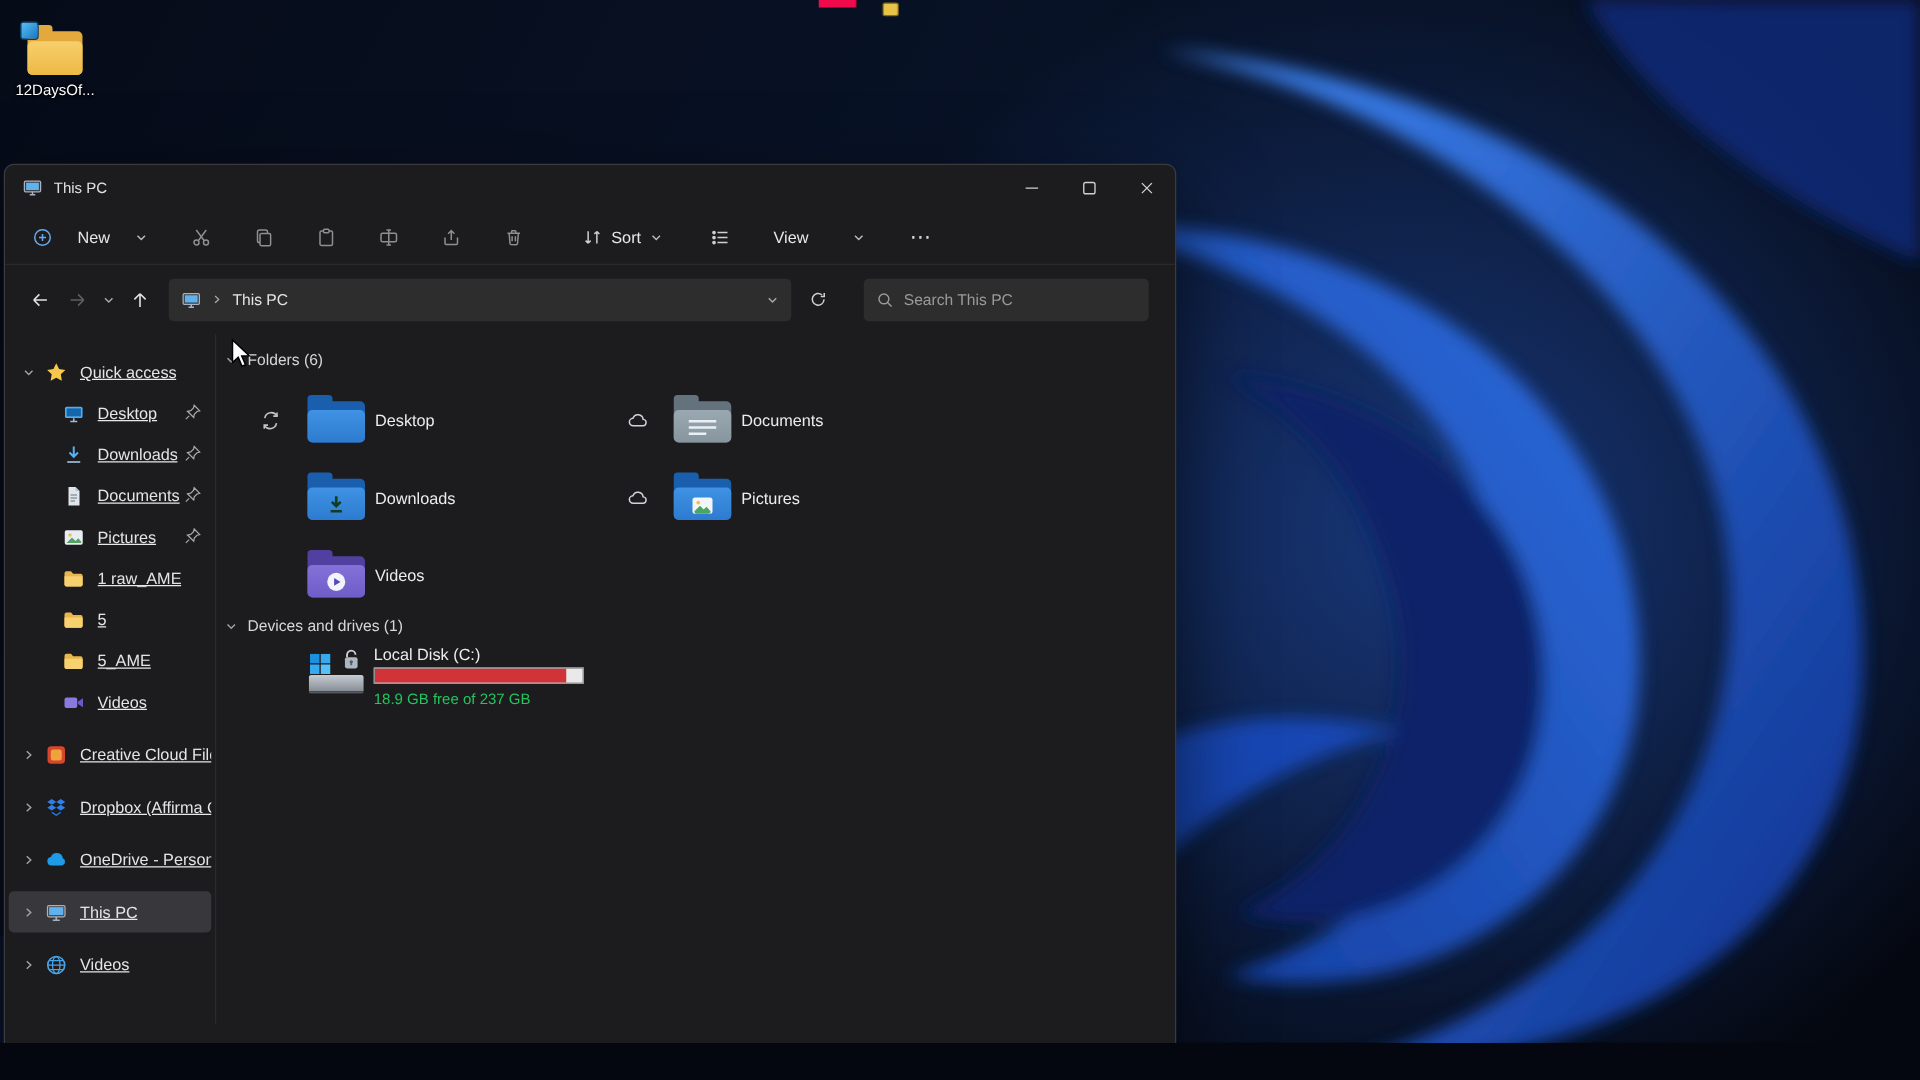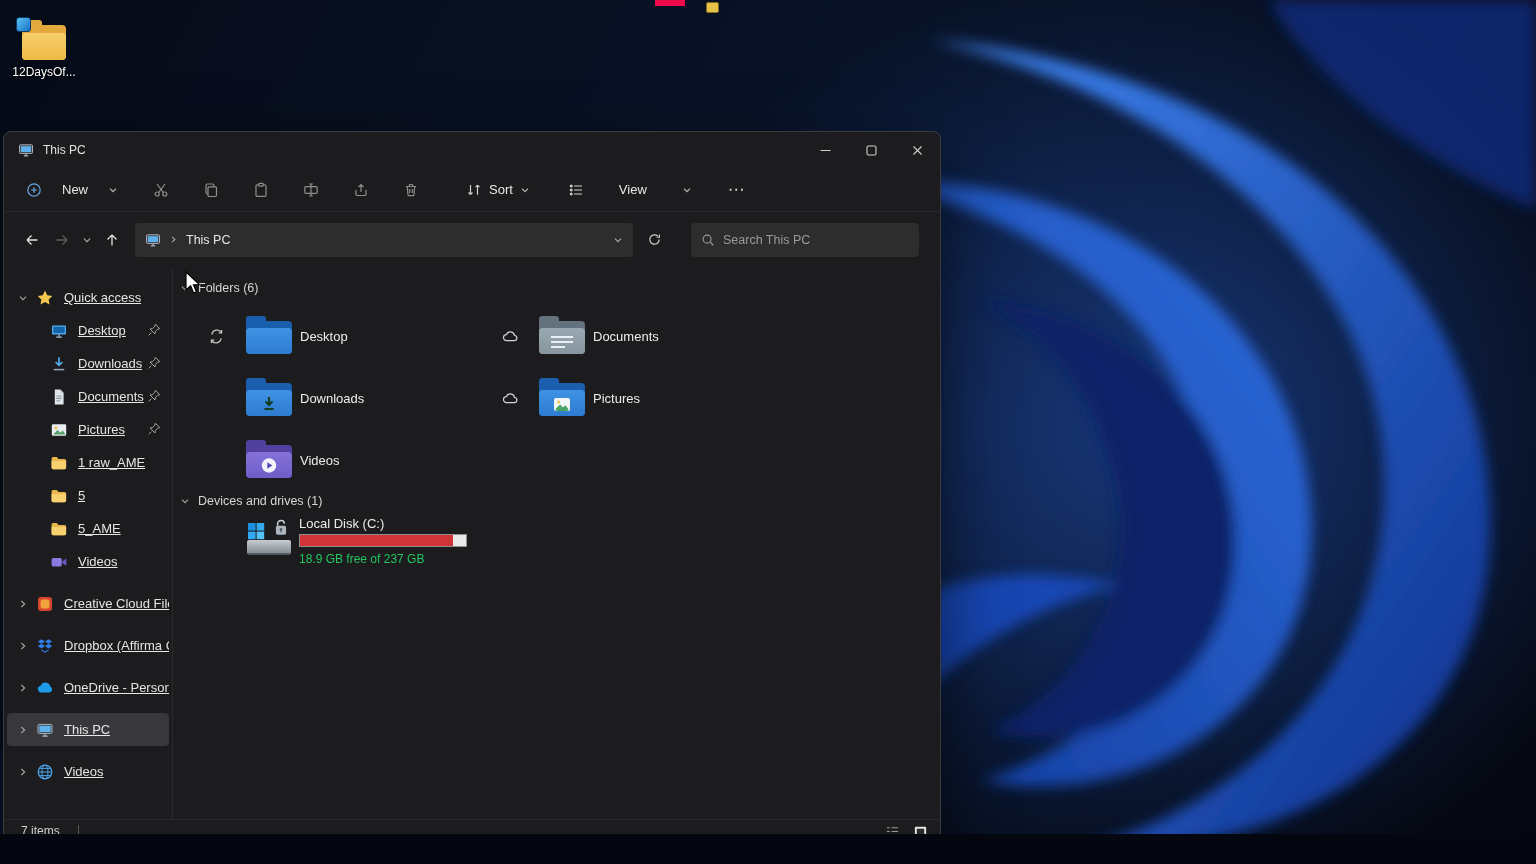--- a/index.html
+++ b/index.html
@@ -613,35 +613,18 @@
           </svg>
         </div>
         <div class="drive-name">Local Disk (C:)</div>
         <div class="drive-bar">
           <div class="drive-fill" style="width: 92%;"></div>
         </div>
         <div class="drive-free">18.9 GB free of 237 GB</div>
       </div>
     </div>
 
-    <div class="statusbar">
-      <span class="sb-items">7 items</span>
-      <span class="sb-div"></span>
-      <span class="status-toggles">
-        <span class="toggle-btn">
-          <svg width="15" height="15" viewBox="0 0 16 16" fill="none" stroke="#9a9a9a" stroke-width="1.3">
-            <path d="M2 4 h3 M7 4 h7 M2 8 h3 M7 8 h7 M2 12 h3 M7 12 h7"></path>
-          </svg>
-        </span>
-        <span class="toggle-btn">
-          <svg width="15" height="15" viewBox="0 0 16 16">
-            <rect x="2" y="3" width="12" height="10" rx="1" fill="#e8e8e8"></rect>
-            <rect x="4" y="5" width="8" height="6" fill="#2a2a2c"></rect>
-          </svg>
-        </span>
-      </span>
-    </div>
   </div>
 
   <svg class="cursor" width="18" height="26" viewBox="0 0 18 26">
     <path d="M3 2 L3 20 L7.6 15.8 L10.6 23 L13.4 21.8 L10.4 14.8 L16.4 14.6 Z" fill="#ffffff" stroke="#000000" stroke-width="1.2"></path>
   </svg>
 </div>
 
 </body></html>

